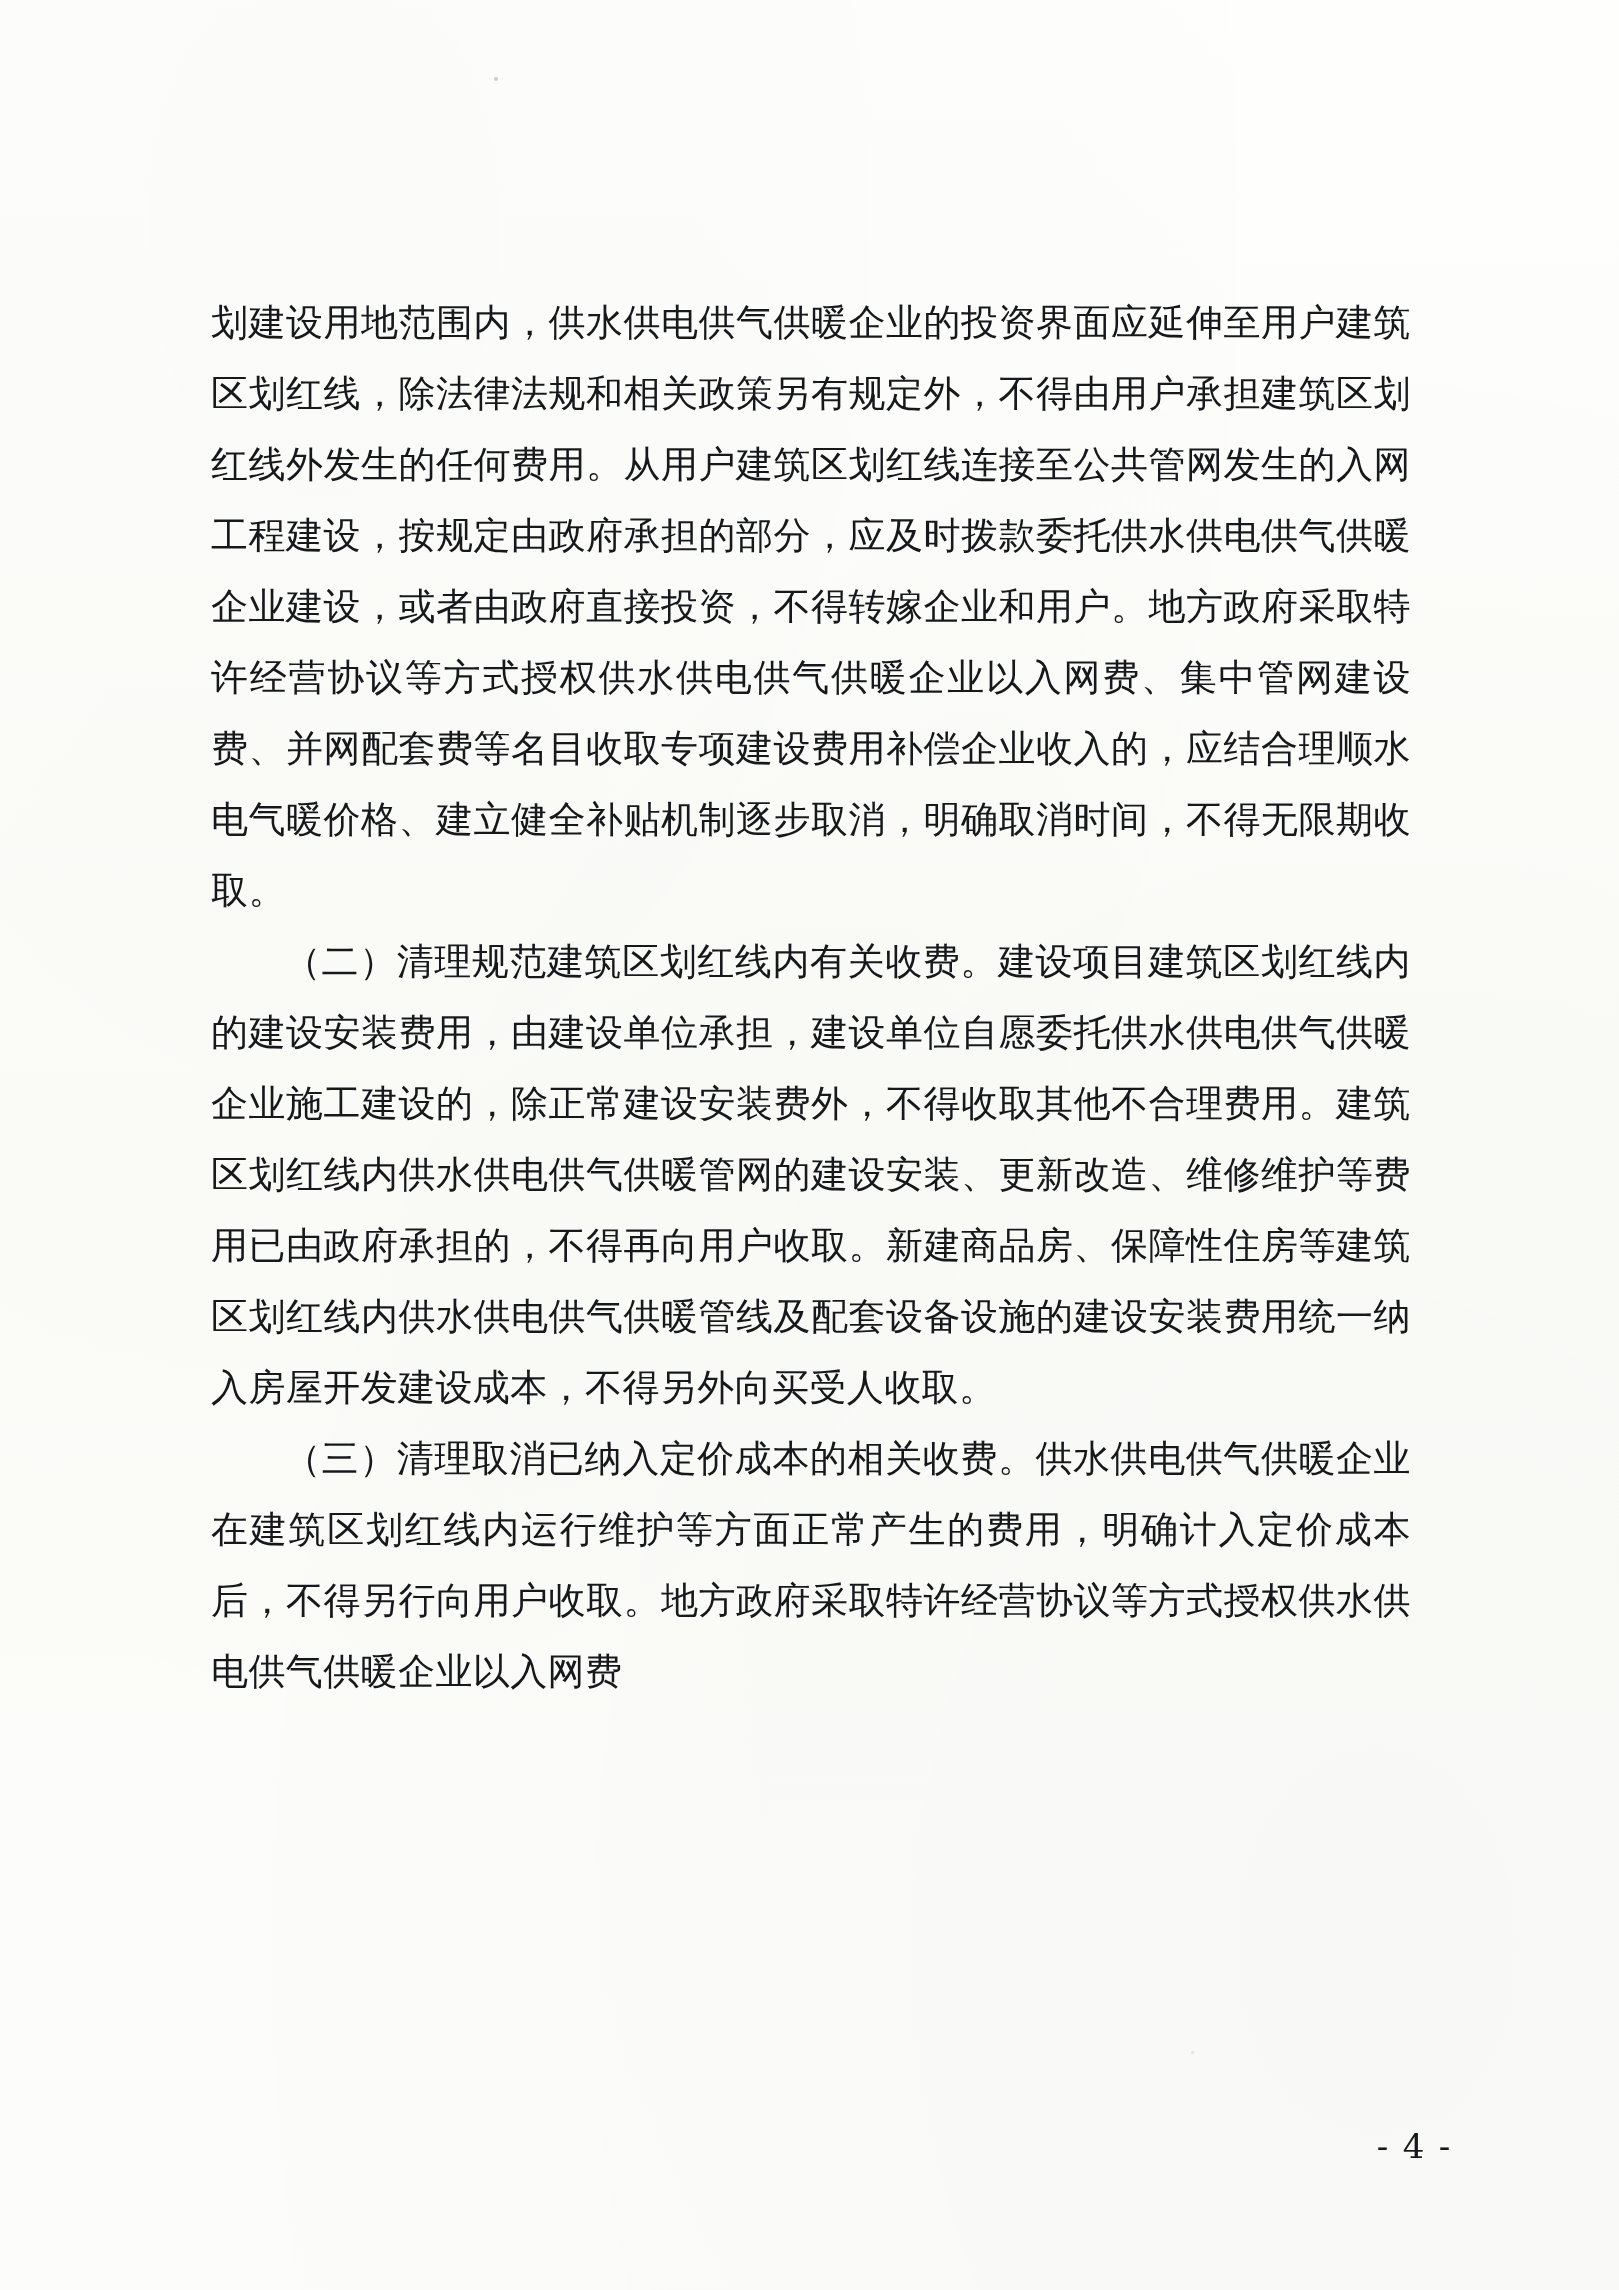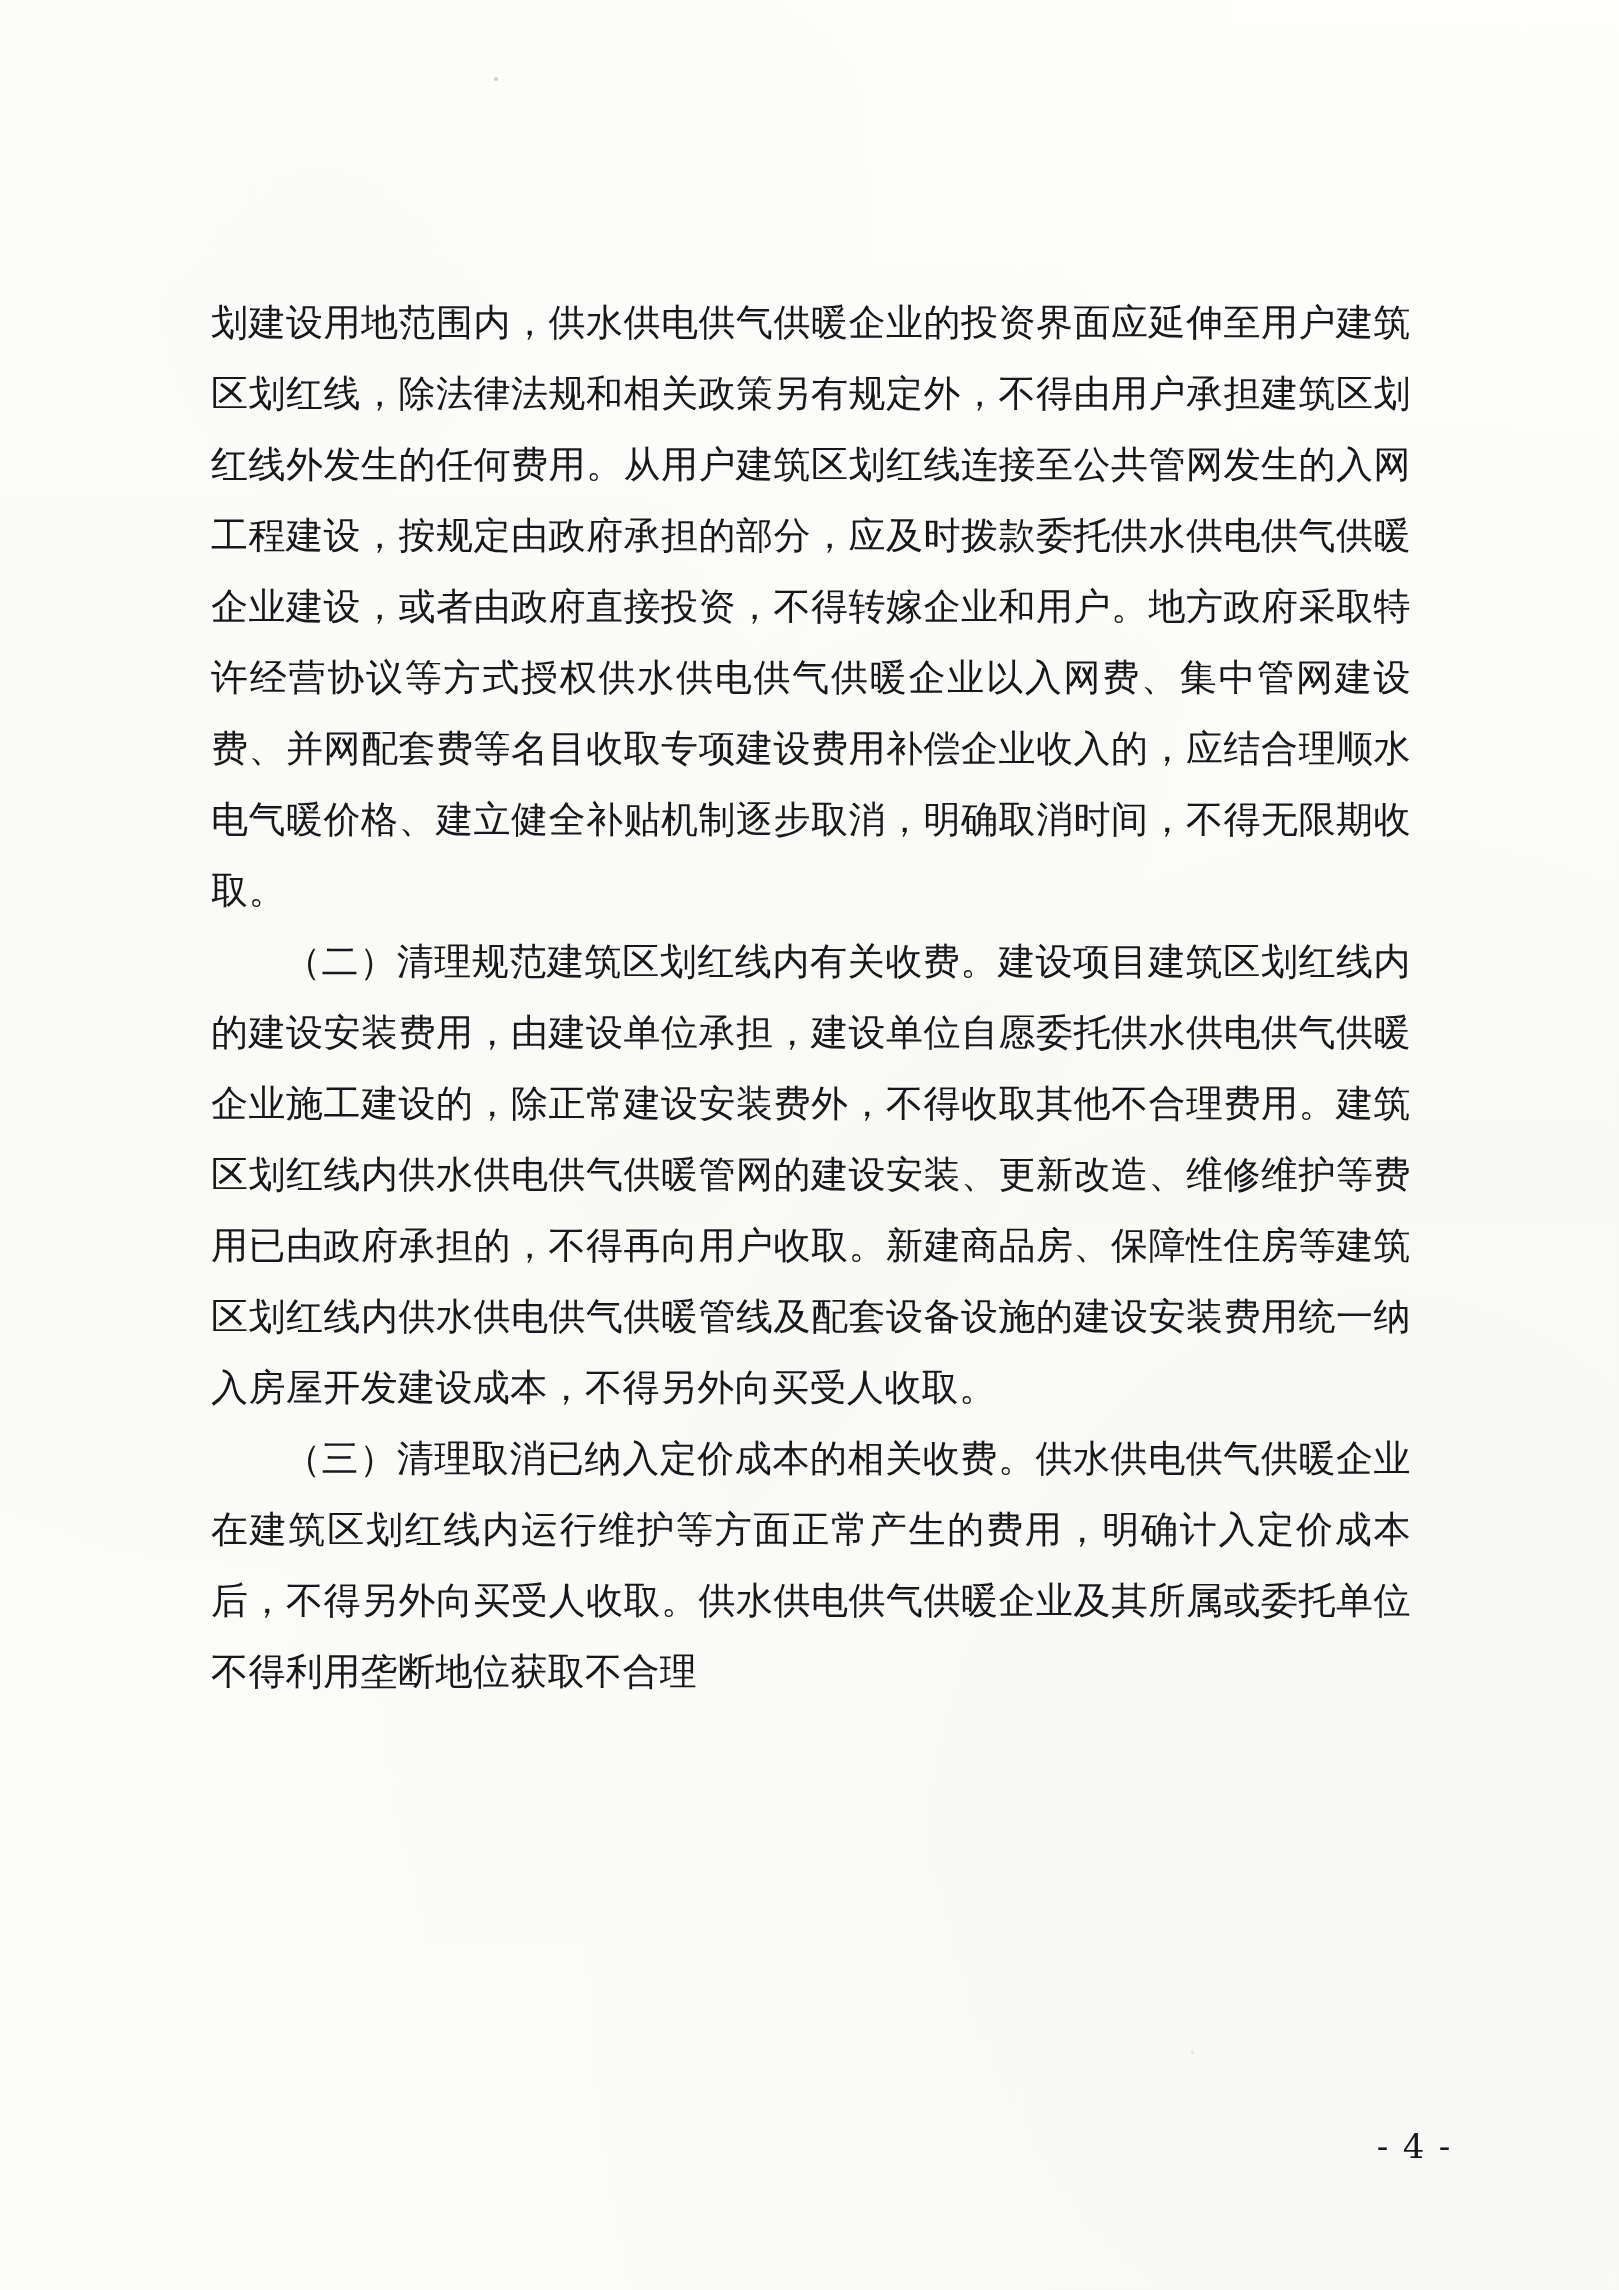--- a/index.html
+++ b/index.html
@@ -70,18 +70,18 @@
 
 <div class="page">
   <div class="paper-texture"></div>
 
   <div class="speck" style="left:494px; top:77px; width:3.6px; height:3.6px;"></div>
   <div class="speck" style="left:1191px; top:2051px; width:2.7px; height:2.7px; opacity:0.5;"></div>
 
   <div class="content">
     <p class="para">划建设用地范围内，供水供电供气供暖企业的投资界面应延伸至用户建筑区划红线，除法律法规和相关政策另有规定外，不得由用户承担建筑区划红线外发生的任何费用。从用户建筑区划红线连接至公共管网发生的入网工程建设，按规定由政府承担的部分，应及时拨款委托供水供电供气供暖企业建设，或者由政府直接投资，不得转嫁企业和用户。地方政府采取特许经营协议等方式授权供水供电供气供暖企业以入网费、集中管网建设费、并网配套费等名目收取专项建设费用补偿企业收入的，应结合理顺水电气暖价格、建立健全补贴机制逐步取消，明确取消时间，不得无限期收取。</p>
     <p class="para indent">（二）清理规范建筑区划红线内有关收费。建设项目建筑区划红线内的建设安装费用，由建设单位承担，建设单位自愿委托供水供电供气供暖企业施工建设的，除正常建设安装费外，不得收取其他不合理费用。建筑区划红线内供水供电供气供暖管网的建设安装、更新改造、维修维护等费用已由政府承担的，不得再向用户收取。新建商品房、保障性住房等建筑区划红线内供水供电供气供暖管线及配套设备设施的建设安装费用统一纳入房屋开发建设成本，不得另外向买受人收取。</p>
-    <p class="para indent">（三）清理取消已纳入定价成本的相关收费。供水供电供气供暖企业在建筑区划红线内运行维护等方面正常产生的费用，明确计入定价成本后，不得另外向买受人收取。供水供电供气供暖企业及其所属或委托单位不得利用垄断地位获取不合理</p>
+    <p class="para indent">（三）清理取消已纳入定价成本的相关收费。供水供电供气供暖企业在建筑区划红线内运行维护等方面正常产生的费用，明确计入定价成本后，不得另行向用户收取。地方政府采取特许经营协议等方式授权供水供电供气供暖企业以入网费</p>
   </div>
 
   <div class="page-number">- 4 -</div>
 </div>
 
 
 </body></html>

